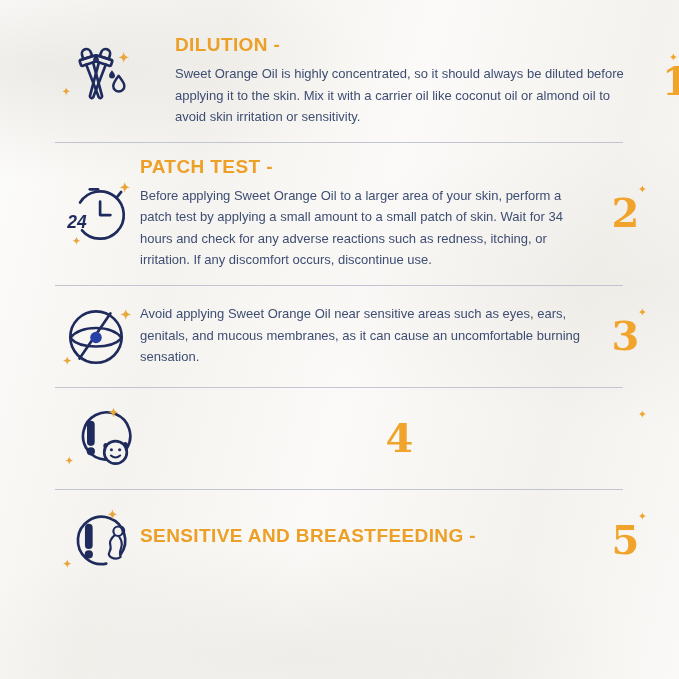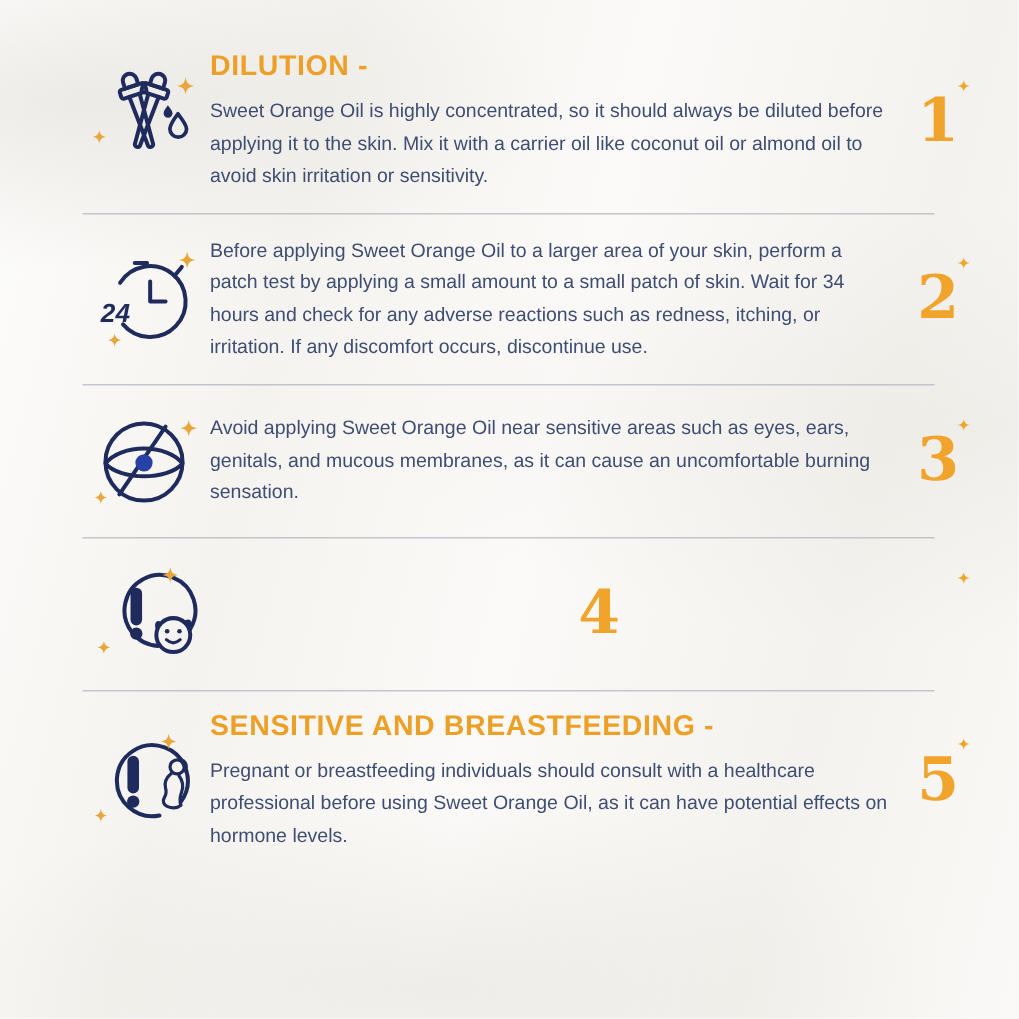--- a/index.html
+++ b/index.html
@@ -10,21 +10,21 @@
       radial-gradient(ellipse 520px 180px at 8% 10%, rgba(222,219,213,0.50), transparent 62%),
       radial-gradient(ellipse 640px 240px at 95% 42%, rgba(228,225,219,0.35), transparent 60%),
       radial-gradient(ellipse 560px 200px at 42% 97%, rgba(224,221,215,0.45), transparent 62%),
       linear-gradient(104deg,#fdfdfc 0%,#f5f3ef 28%,#fbfaf8 52%,#f4f2ee 78%,#faf9f7 100%);
   }
   .sheet{position:relative;width:679px;height:679px;padding-top:28px;box-sizing:border-box;}
   .row{
     display:flex;align-items:center;
     padding:13px 20px 14px 52px;
   }
-  .row.first{padding-top:6px;}
+  .row.first{padding-top:6px;gap:35px;}
   .icon-wrap{
     flex:0 0 88px;display:flex;align-items:center;justify-content:center;
   }
   .icon-wrap svg{display:block;}
   .content{flex:0 0 452px;max-width:452px;}
   .title{
     margin:0 0 7px 0;
     font-size:19px;font-weight:800;letter-spacing:0.4px;
     color:#eca027;
   }
@@ -96,20 +96,21 @@
           <path d="M40 25 V38 H50"></path>
           <path d="M30 13 h8"></path>
           <path d="M56.5 20.5 L60.5 15.5"></path>
         </g>
         <text class="clock-num" x="8" y="51">24</text>
         <path class="spark" transform="translate(64 11) scale(1.05)" d="M0 -5 C0.7 -1.6 1.6 -0.7 5 0 C1.6 0.7 0.7 1.6 0 5 C-0.7 1.6 -1.6 0.7 -5 0 C-1.6 -0.7 -0.7 -1.6 0 -5 Z"></path>
         <path class="spark" transform="translate(17 63) scale(0.85)" d="M0 -5 C0.7 -1.6 1.6 -0.7 5 0 C1.6 0.7 0.7 1.6 0 5 C-0.7 1.6 -1.6 0.7 -5 0 C-1.6 -0.7 -0.7 -1.6 0 -5 Z"></path>
       </svg>
     </div>
     <div class="content">
+      <h2 class="title">PATCH TEST -</h2>
       <p class="body-text">Before applying Sweet Orange Oil to a larger area of your skin, perform a patch test by applying a small amount to a small patch of skin. Wait for 34 hours and check for any adverse reactions such as redness, itching, or irritation. If any discomfort occurs, discontinue use.</p>
     </div>
     <div class="num-wrap">
       <span class="num">2</span>
       <span class="num-sparkle">✦</span>
     </div>
   </section>
   <div class="divider"></div>
 
   <section class="row">
@@ -170,21 +171,20 @@
           <path d="M54 31.5 c-3.6 3 -5 6.5 -4 9.8 c0.8 2.4 0.3 4.2 -0.9 6.3 c-1.2 2.2 -0.4 4.5 1.9 5.5 c3 1.4 6.6 1.2 9 -0.7 c-1.3 -3 -0.7 -5.5 0.4 -8.6 c1.3 -3.7 0.6 -7.6 -1.7 -10.6" stroke-width="2.1"></path>
         </g>
         <line x1="29" y1="24" x2="29" y2="41" stroke="#1e2b5c" stroke-width="7.5" stroke-linecap="round"></line>
         <circle class="ink-fill" cx="29" cy="50" r="4"></circle>
         <path class="spark" transform="translate(52 11) scale(1.0)" d="M0 -5 C0.7 -1.6 1.6 -0.7 5 0 C1.6 0.7 0.7 1.6 0 5 C-0.7 1.6 -1.6 0.7 -5 0 C-1.6 -0.7 -0.7 -1.6 0 -5 Z"></path>
         <path class="spark" transform="translate(8 59) scale(0.85)" d="M0 -5 C0.7 -1.6 1.6 -0.7 5 0 C1.6 0.7 0.7 1.6 0 5 C-0.7 1.6 -1.6 0.7 -5 0 C-1.6 -0.7 -0.7 -1.6 0 -5 Z"></path>
       </svg>
     </div>
     <div class="content">
       <h2 class="title">SENSITIVE AND BREASTFEEDING -</h2>
-      <p class="body-text">Pregnant or breastfeeding individuals should consult with a healthcare professional before using Sweet Orange Oil, as it can have potential effects on hormone levels.</p>
     </div>
     <div class="num-wrap">
       <span class="num">5</span>
       <span class="num-sparkle">✦</span>
     </div>
   </section>
 
 </div>
 
 </body></html>

